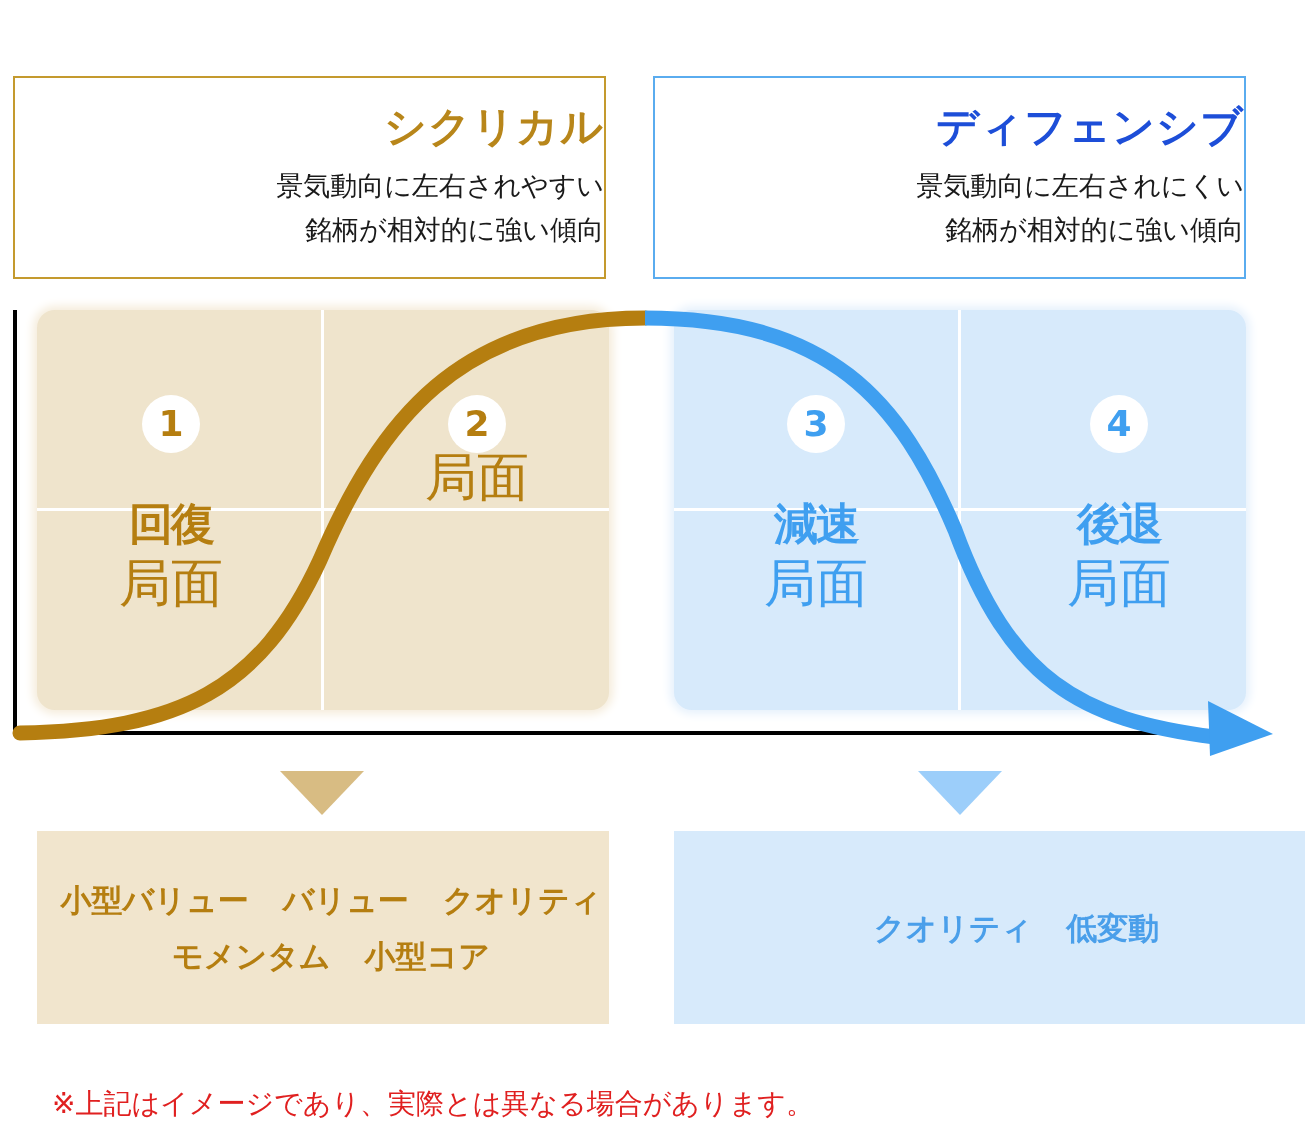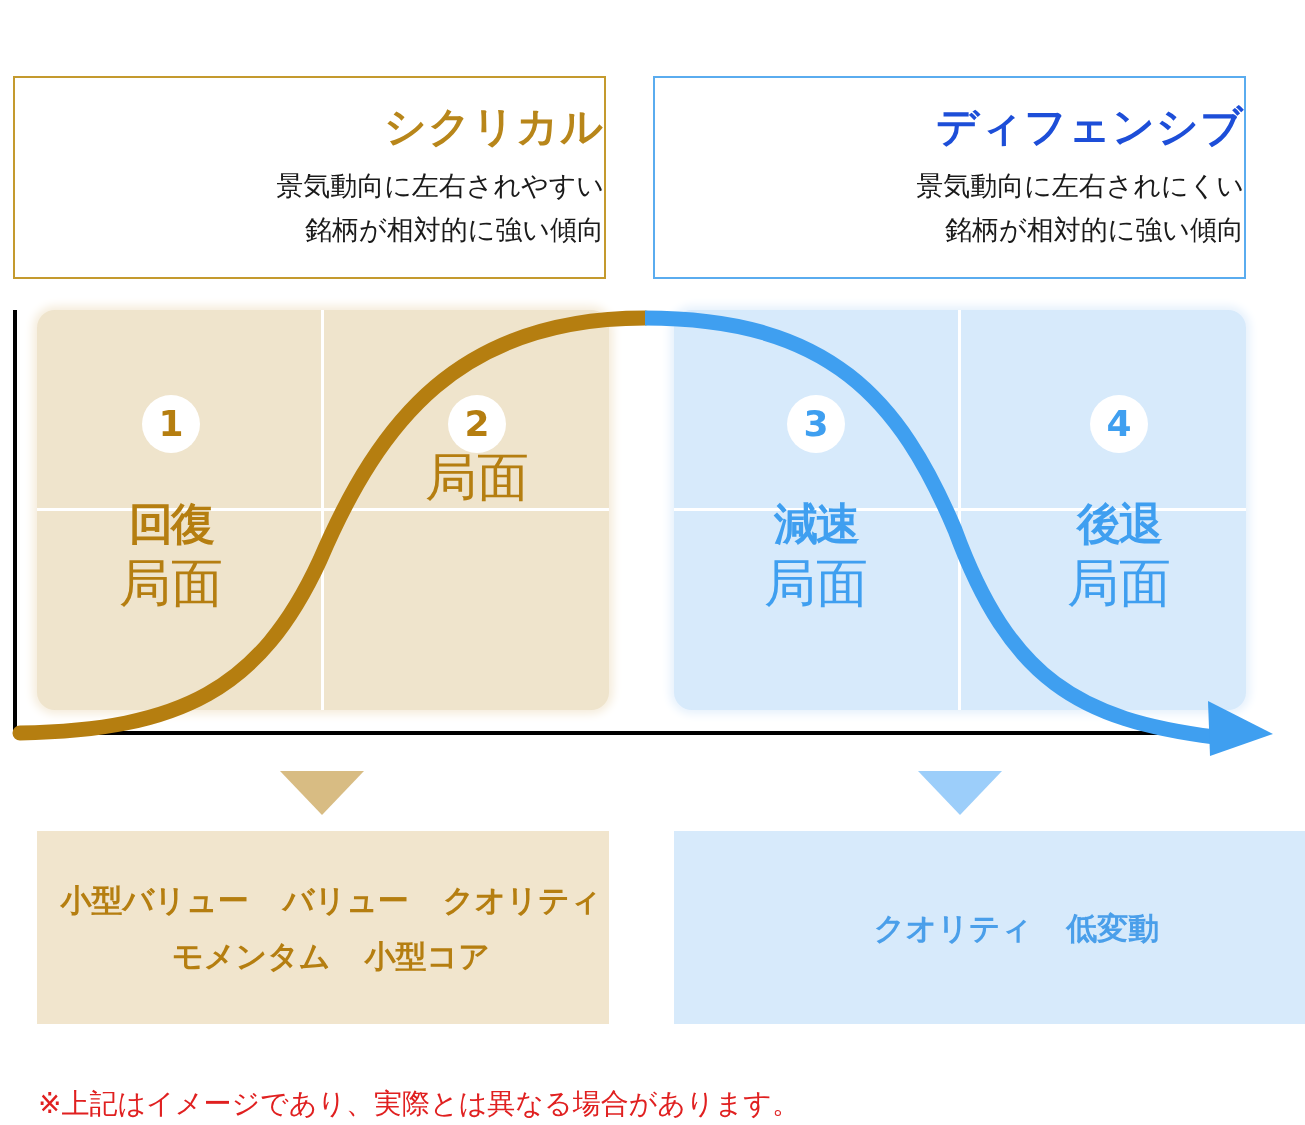--- a/index.html
+++ b/index.html
@@ -59,21 +59,21 @@
       position: absolute; top: 831px; height: 193px; display: flex; flex-direction: column;
       justify-content: center; align-items: center;
     }
     .bottom-box.cyc { left: 37px; width: 572px; background: #f1e5cd; }
     .bottom-box.def { left: 674px; width: 685px; background: #d7eafb; }
     .tag-row { display: flex; gap: 34px; font-size: 31px; font-weight: bold; line-height: 56px; }
     .bottom-box.cyc .tag-row { color: #b57e10; margin-left: 16px; }
     .bottom-box.def .tag-row { color: #4a9fea; gap: 34px; }
 
     .note {
-      position: absolute; left: 38px; top: 1084px; font-size: 28px; color: #e02020; line-height: 40px;
+      position: absolute; left: 52px; top: 1084px; font-size: 28px; color: #e02020; line-height: 40px;
     }
   </style>
 </head>
 <body>
 
 <div class="top-box cyc">
   <div class="title">シクリカル</div>
   <div class="desc">
     <div>景気動向に左右されやすい</div>
     <div>銘柄が相対的に強い傾向</div>

